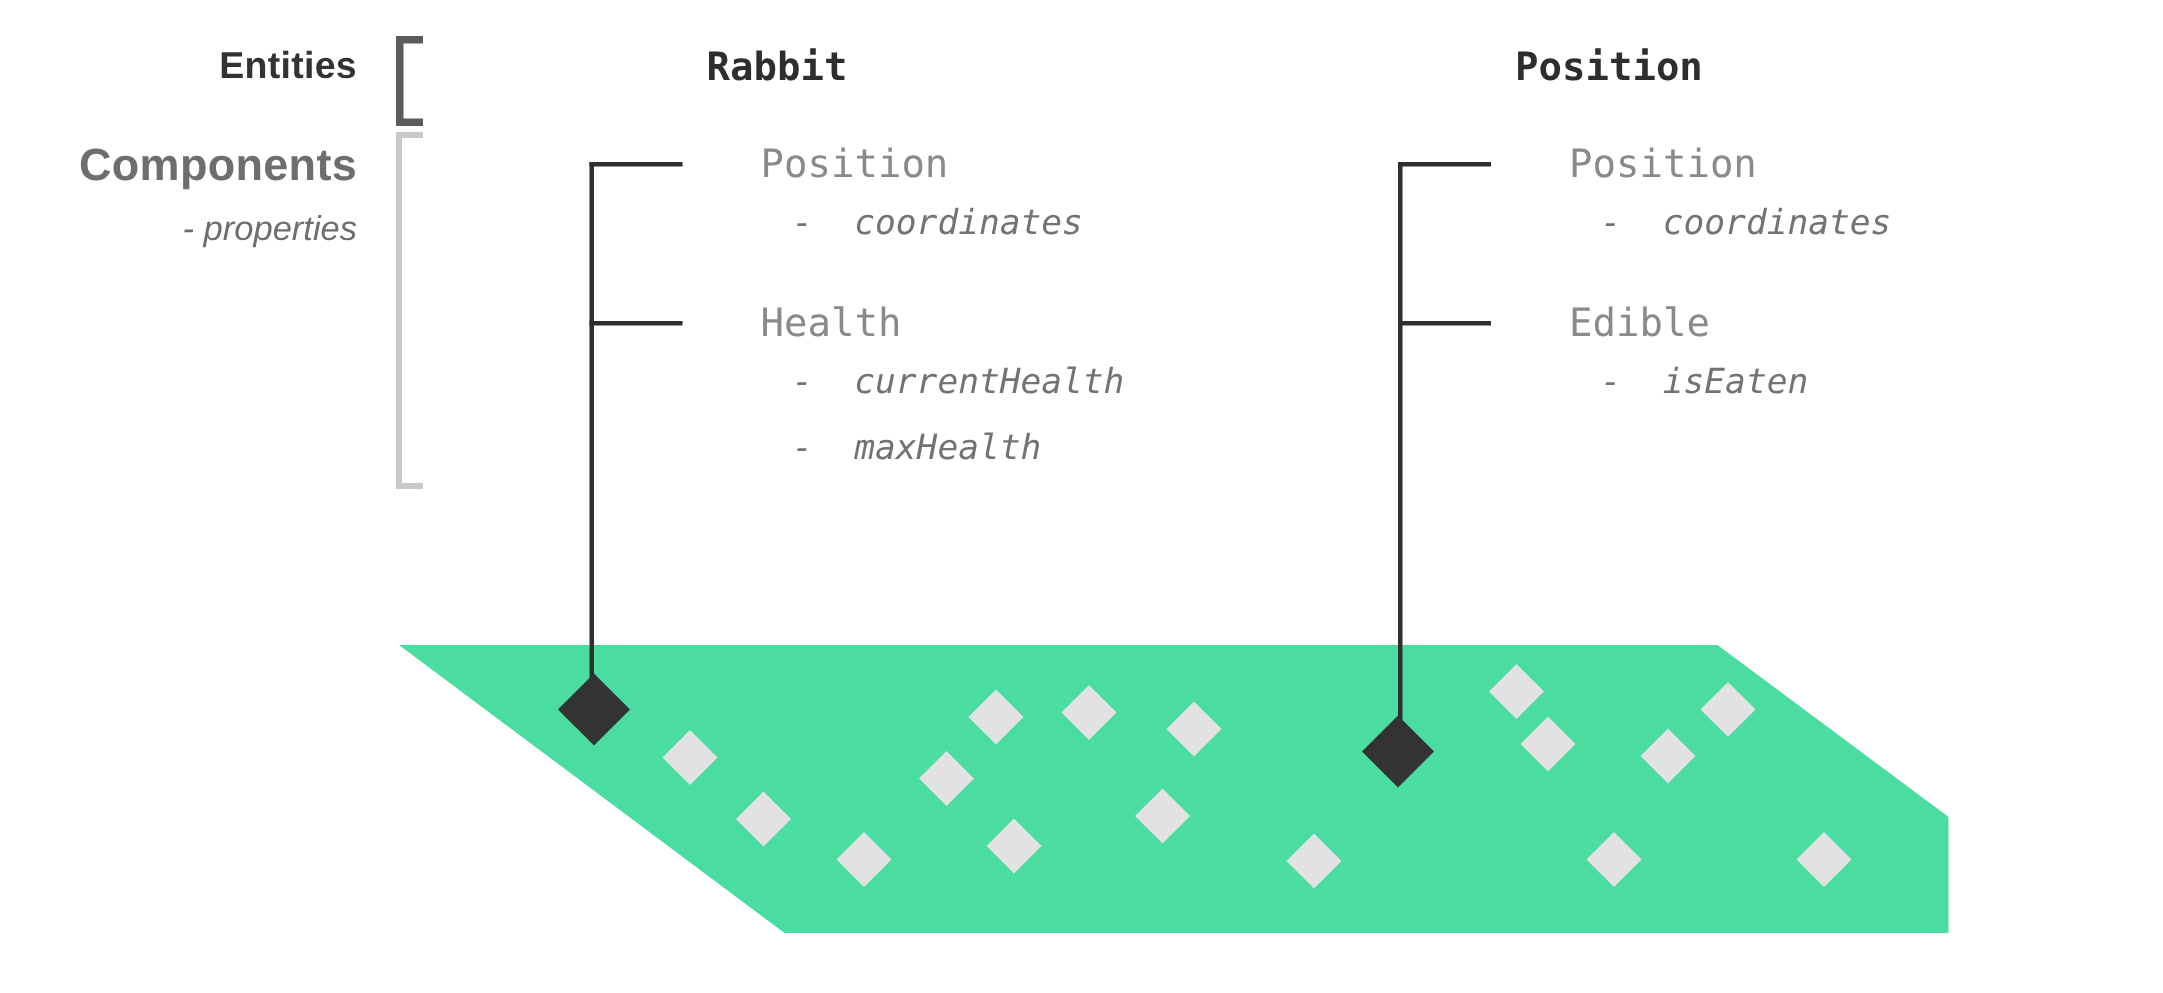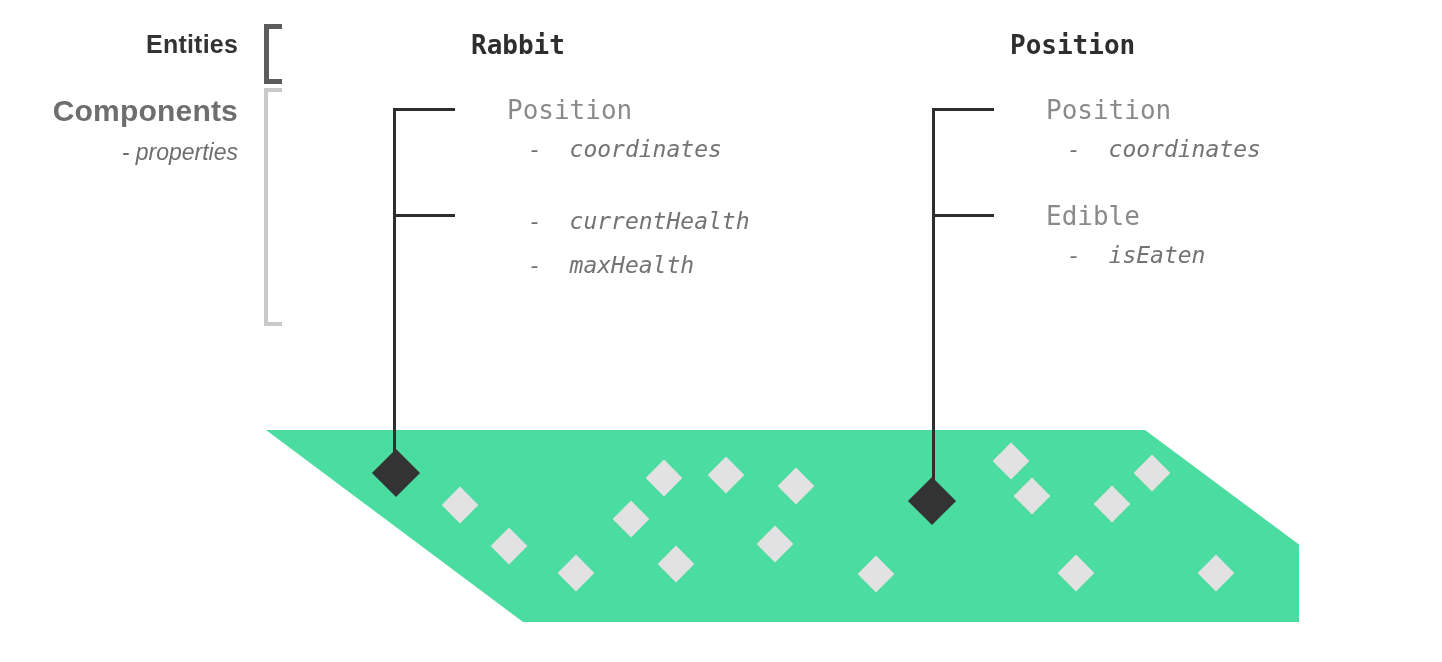--- a/index.html
+++ b/index.html
@@ -212,20 +212,21 @@
     <div class="branch branch-2"></div>
 
     <div class="entity-title">Rabbit</div>
 
     <div class="component component-1">
       <div class="component-name">Position</div>
       <div class="prop">-  coordinates</div>
     </div>
 
     <div class="component component-2">
+      <div class="component-name">Health</div>
       <div class="prop">-  currentHealth</div>
       <div class="prop">-  maxHealth</div>
     </div>
   </div>
 
   <div class="entity-col" id="col-lettuce">
     <div class="trunk" id="trunk-lettuce"></div>
     <div class="branch branch-1"></div>
     <div class="branch branch-2"></div>
 

